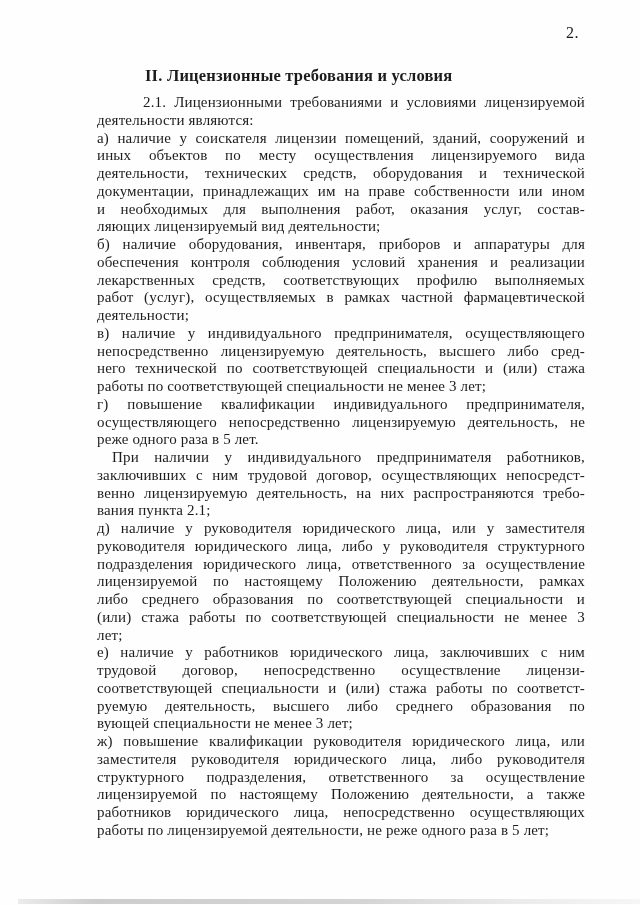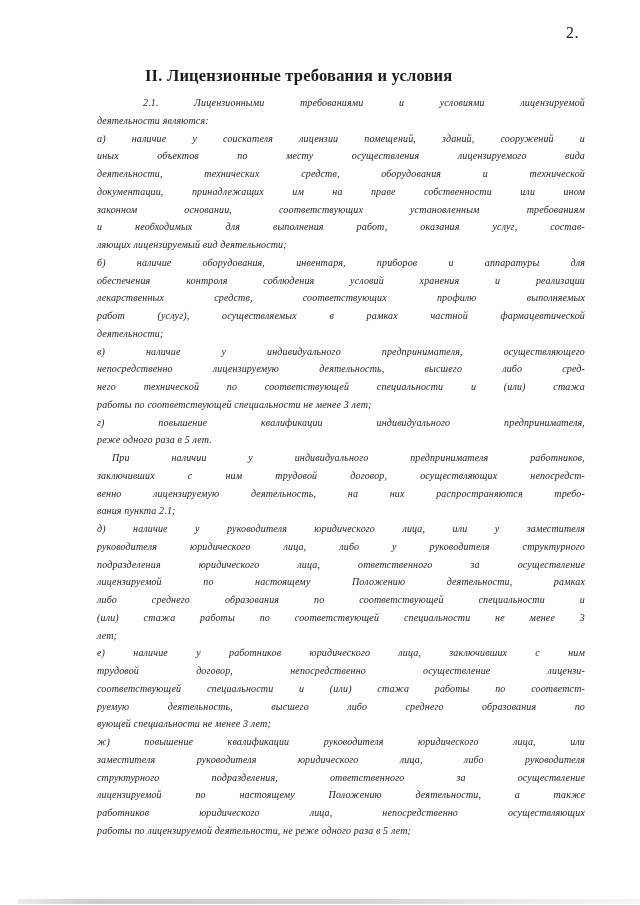--- a/index.html
+++ b/index.html
@@ -30,24 +30,23 @@
     margin: 8px;
     font-size: 16.5px;
     font-weight: bold;
     letter-spacing: 0.2px;
   }
   .body {
     position: absolute;
     top: 94px;
     left: 97px;
     width: 488px;
-    font-size: 10px;
+    font-size: 15px;
     line-height: 17.75px;
     letter-spacing: 0.15px;
-    font-style: italic;
   }
   .para { margin: 0; }
   .para.item { }
   .line {
     text-align: justify;
     text-align-last: justify;
     white-space: nowrap;
   }
   .line.last {
     text-align-last: left;
@@ -79,39 +78,39 @@
   <div class="body" id="doc-body">
       <div class="para plain indent">
         <div class="line">2.1. Лицензионными  требованиями  и  условиями  лицензируемой</div>
         <div class="line last">деятельности являются:</div>
       </div>
       <div class="para item">
         <div class="line">а) наличие у соискателя лицензии помещений, зданий, сооружений и</div>
         <div class="line">иных объектов по месту осуществления лицензируемого вида</div>
         <div class="line">деятельности, технических средств, оборудования и технической</div>
         <div class="line">документации, принадлежащих им на праве собственности или ином</div>
-        <div class="line">законном основании, соответствующих установленным требованиям</div>
         <div class="line">и необходимых для выполнения работ, оказания услуг, состав-</div>
         <div class="line last">ляющих лицензируемый вид деятельности;</div>
       </div>
       <div class="para item">
         <div class="line">б) наличие оборудования, инвентаря, приборов и аппаратуры для</div>
         <div class="line">обеспечения контроля соблюдения условий хранения и реализации</div>
         <div class="line">лекарственных средств, соответствующих профилю выполняемых</div>
         <div class="line">работ (услуг), осуществляемых в рамках частной фармацевтической</div>
         <div class="line last">деятельности;</div>
       </div>
       <div class="para item">
         <div class="line">в) наличие у индивидуального предпринимателя, осуществляющего</div>
         <div class="line">непосредственно лицензируемую деятельность, высшего либо сред-</div>
         <div class="line">него технической по соответствующей специальности и (или) стажа</div>
         <div class="line last">работы по соответствующей специальности не менее 3 лет;</div>
       </div>
       <div class="para item">
         <div class="line">г) повышение  квалификации  индивидуального  предпринимателя,</div>
+        <div class="line">осуществляющего непосредственно лицензируемую деятельность, не</div>
         <div class="line last">реже одного раза в 5 лет.</div>
       </div>
       <div class="para item indent">
         <div class="line">При  наличии  у  индивидуального  предпринимателя  работников,</div>
         <div class="line">заключивших с ним трудовой договор, осуществляющих непосредст-</div>
         <div class="line">венно лицензируемую деятельность, на них распространяются требо-</div>
         <div class="line last">вания пункта 2.1;</div>
       </div>
       <div class="para item">
         <div class="line">д) наличие у руководителя юридического лица, или у заместителя</div>

